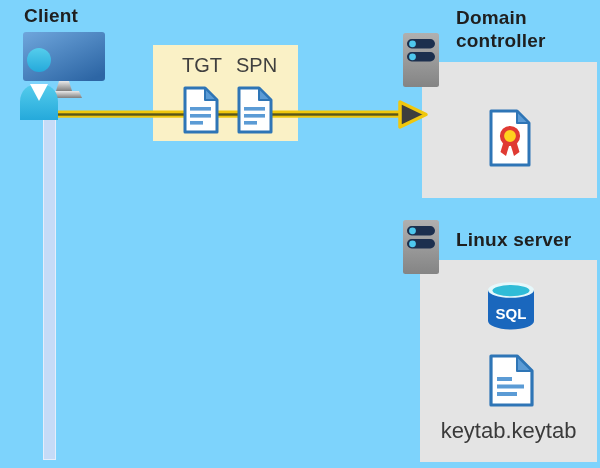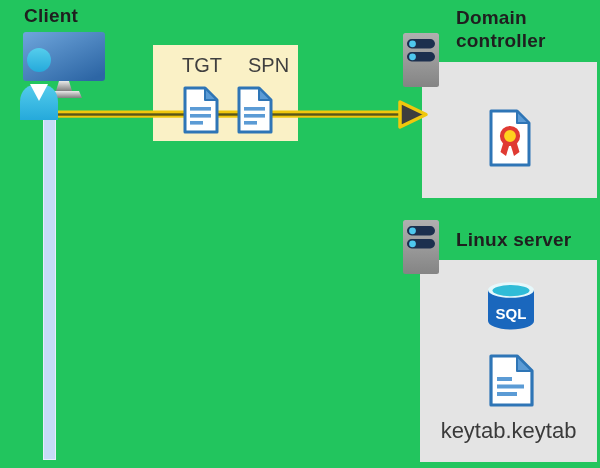--- a/index.html
+++ b/index.html
@@ -1,28 +1,28 @@
 <!DOCTYPE html>
 <html><head>
 <meta charset="utf-8">
 <style>
   html,body{margin:0;padding:0;background:#fff;}
   .canvas{
-    position:relative;width:600px;height:468px;background:#22c55e;overflow:hidden;
+    position:relative;width:600px;height:468px;background:#7dd3fc;overflow:hidden;
     font-family:"Liberation Sans",sans-serif;
   }
   .abs{position:absolute;}
   
   .title{font-weight:bold;font-size:19px;line-height:23px;color:#1f1f1f;letter-spacing:0.2px;}
   .client-label{left:24px;top:4px;z-index:3;}
   .dc-label{left:456px;top:6px;width:132px;z-index:3;}
   .linux-label{left:456px;top:228px;z-index:3;text-align:right;}
   .ticket-label{top:54px;width:44px;text-align:left;font-size:20px;color:#3f3f3f;z-index:3;}
   .tgt-label{left:182px;}
-  .spn-label{left:248px;}
+  .spn-label{left:236px;}
   .keytab-label{left:420px;top:418px;width:177px;text-align:center;font-size:22px;color:#3a3a3a;z-index:3;}
   
   .client-line{left:43px;top:93px;width:13px;height:367px;background:#c5dbf7;border:1px solid #e4eefb;box-sizing:border-box;z-index:1;}
   .ticket-box{left:153px;top:45px;width:145px;height:96px;background:#faf1c6;z-index:1;}
   .gray-box{background:#e4e4e4;z-index:1;}
   .dc-box{left:422px;top:62px;width:175px;height:136px;}
   .linux-box{left:420px;top:260px;width:177px;height:202px;}
   .arrow-layer{left:0;top:0;z-index:2;pointer-events:none;}
   .icon{z-index:3;}
   .client-icon{left:15px;top:30px;}

